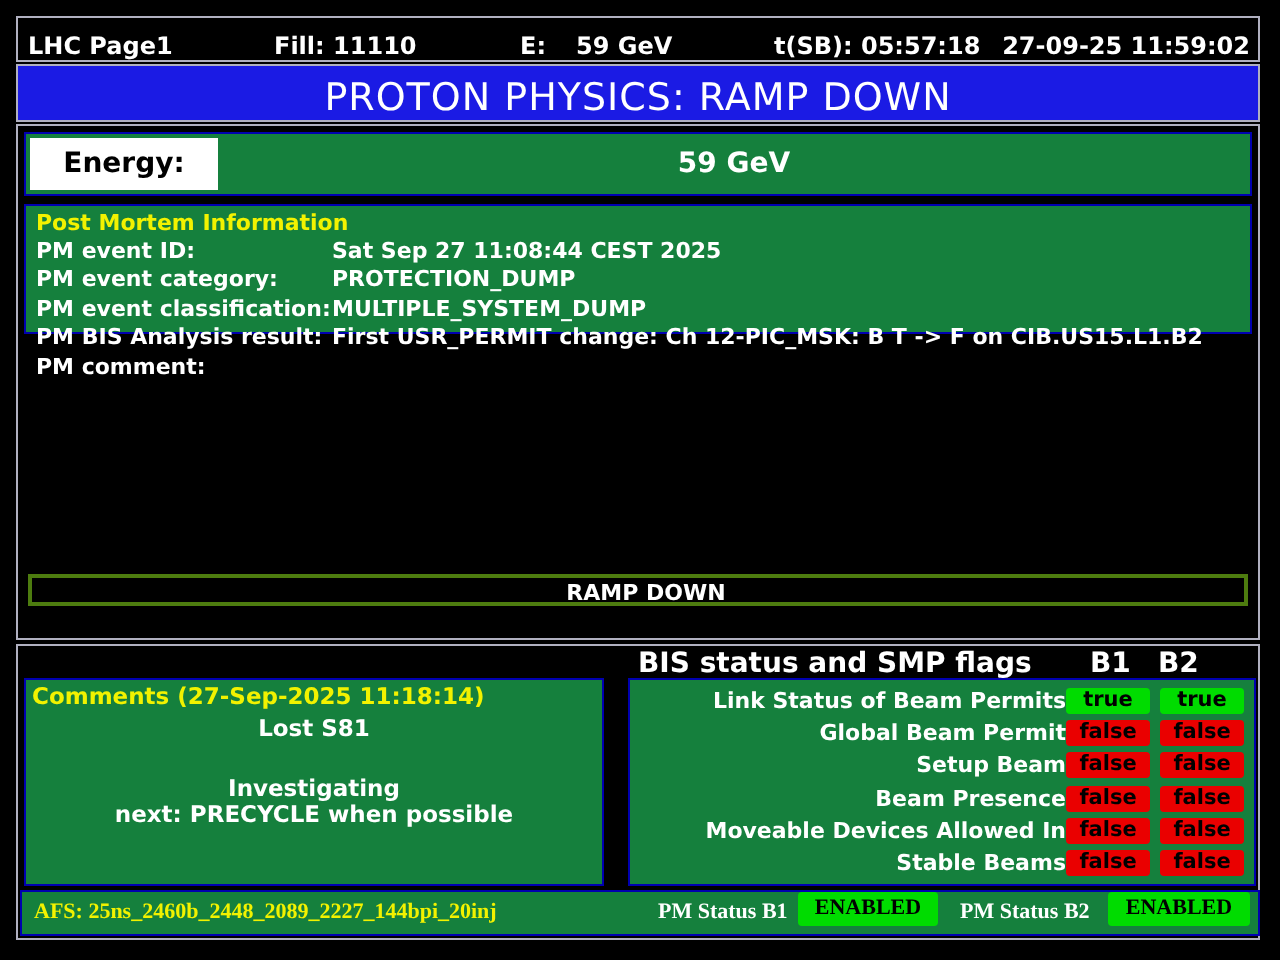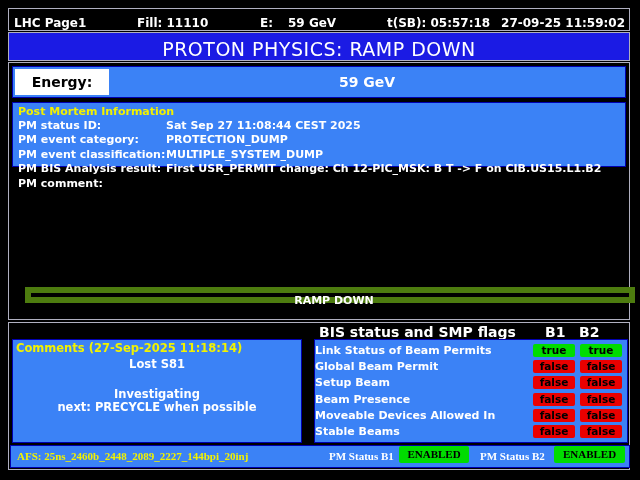--- a/index.html
+++ b/index.html
@@ -2,21 +2,21 @@
 <html style="--title-bg: #1b1be4; --yellow: #f2f200; --navy-border: #0000b0; --gray-border: #b0b0c0;"><head>
 <meta charset="utf-8">
 <style>
   html,body{margin:0;padding:0;background:#000;}
   body{
     width:640px;height:480px;position:relative;overflow:hidden;
     font-family:"DejaVu Sans","Liberation Sans",sans-serif;
     color:#fff;-webkit-font-smoothing:none;
   }
   .panel{position:absolute;background:#000;border:1px solid var(--gray-border);box-sizing:border-box;}
-  .navybox{position:absolute;background:#3b82f6;border:1px solid var(--navy-border);box-sizing:border-box;}
+  .navybox{position:absolute;background:#15803d;border:1px solid var(--navy-border);box-sizing:border-box;}
 
   
   #top-bar{left:8px;top:8px;width:622px;height:23px;}
   #top-bar span{position:absolute;top:4px;line-height:21px;font-size:12px;font-weight:bold;white-space:nowrap;}
   .tb-app{left:5px;}
   .tb-fill{left:128px;}
   .tb-e{left:251px;}
   .tb-energy{left:279px;}
   .tb-tsb{left:378px;}
   .tb-date{right:4px;}
@@ -34,39 +34,39 @@
   #energy-label-box .l{color:#000;font-size:14px;font-weight:bold;}
   #energy-value{position:absolute;left:98px;right:2px;top:0;height:30px;line-height:30px;
     text-align:center;font-size:14px;font-weight:bold;}
 
   #pm-box{left:3px;top:39px;width:614px;height:65px;padding:2px 5px;}
   #pm-box .pm-title{color:var(--yellow);font-size:11px;font-weight:bold;line-height:14px;}
   .pm-row{display:flex;font-size:11px;font-weight:bold;line-height:14.4px;white-space:nowrap;}
   .pm-row .lab{width:148px;flex:none;}
   .pm-row .val{flex:1;}
 
-  #ramp-box{position:absolute;left:16px;top:224px;width:610px;height:16px;box-sizing:border-box;
-    border:6px solid #4d7c0f;text-align:center;line-height:15px;font-size:11px;font-weight:bold;padding-left:8px;}
+  #ramp-box{position:absolute;left:5px;top:224px;width:610px;height:16px;box-sizing:border-box;
+    border:2px solid #4d7c0f;text-align:center;line-height:15px;font-size:11px;font-weight:bold;padding-left:8px;}
 
   
   #bottom-panel{left:8px;top:322px;width:622px;height:148px;}
   #bis-header{position:absolute;top:1px;left:0;width:100%;height:14px;font-size:14px;font-weight:bold;}
   #bis-header span{position:absolute;white-space:nowrap;}
   .bh-title{left:310px;}
   .bh-b1{left:536px;}
   .bh-b2{left:570px;}
 
   #comments-box{left:3px;top:16px;width:290px;height:104px;}
   #comments-title{position:absolute;left:3px;top:1px;color:var(--yellow);font-size:11.5px;font-weight:bold;white-space:nowrap;}
   .comment-line{position:absolute;left:0;width:100%;text-align:center;font-size:11.5px;font-weight:bold;white-space:nowrap;}
   .cl-0{top:17px;} .cl-1{top:47px;} .cl-2{top:60px;}
 
   #bis-box{left:305px;top:16px;width:314px;height:104px;display:flex;flex-direction:column;justify-content:space-around;padding:2px 0;}
   .bis-row{display:flex;align-items:center;height:16px;}
-  .bis-row .lab{flex:1;text-align:left;font-size:11px;font-weight:bold;white-space:nowrap;}
+  .bis-row .lab{flex:1;text-align:right;font-size:11px;font-weight:bold;white-space:nowrap;}
   .badge{width:42px;height:13px;flex:none;margin-right:5px;border-radius:2px;
     display:flex;align-items:center;justify-content:center;
     color:#000;font-size:10.5px;font-weight:bold;line-height:13px;}
 
   #bottom-bar{left:1px;top:122px;width:620px;height:23px;font-family:Liberation Serif, serif;}
   #bottom-bar span{position:absolute;top:0;line-height:21px;font-size:11px;font-weight:bold;white-space:nowrap;}
   .bb-afs{left:6px;color:var(--yellow);}
   .bb-l1{left:318px;} .bb-l2{left:469px;}
   .pm-badge{position:absolute;top:2px;height:17px;border-radius:2px;color:#000;
     display:flex;align-items:center;justify-content:center;font-size:11px;font-weight:bold;}
@@ -93,21 +93,21 @@
   <div id="energy-row" class="navybox">
     <div id="energy-label-box">
       <span class="l">Energy:</span>
     </div>
     <div id="energy-value">59 GeV</div>
   </div>
 
   <div id="pm-box" class="navybox">
     <div class="pm-title">Post Mortem Information</div>
     <div class="pm-row">
-      <span class="lab">PM status ID:</span>
+      <span class="lab">PM event ID:</span>
       <span class="val">Sat Sep 27 11:08:44 CEST 2025</span>
     </div>
     <div class="pm-row">
       <span class="lab">PM event category:</span>
       <span class="val">PROTECTION_DUMP</span>
     </div>
     <div class="pm-row">
       <span class="lab">PM event classification:</span>
       <span class="val">MULTIPLE_SYSTEM_DUMP</span>
     </div>

